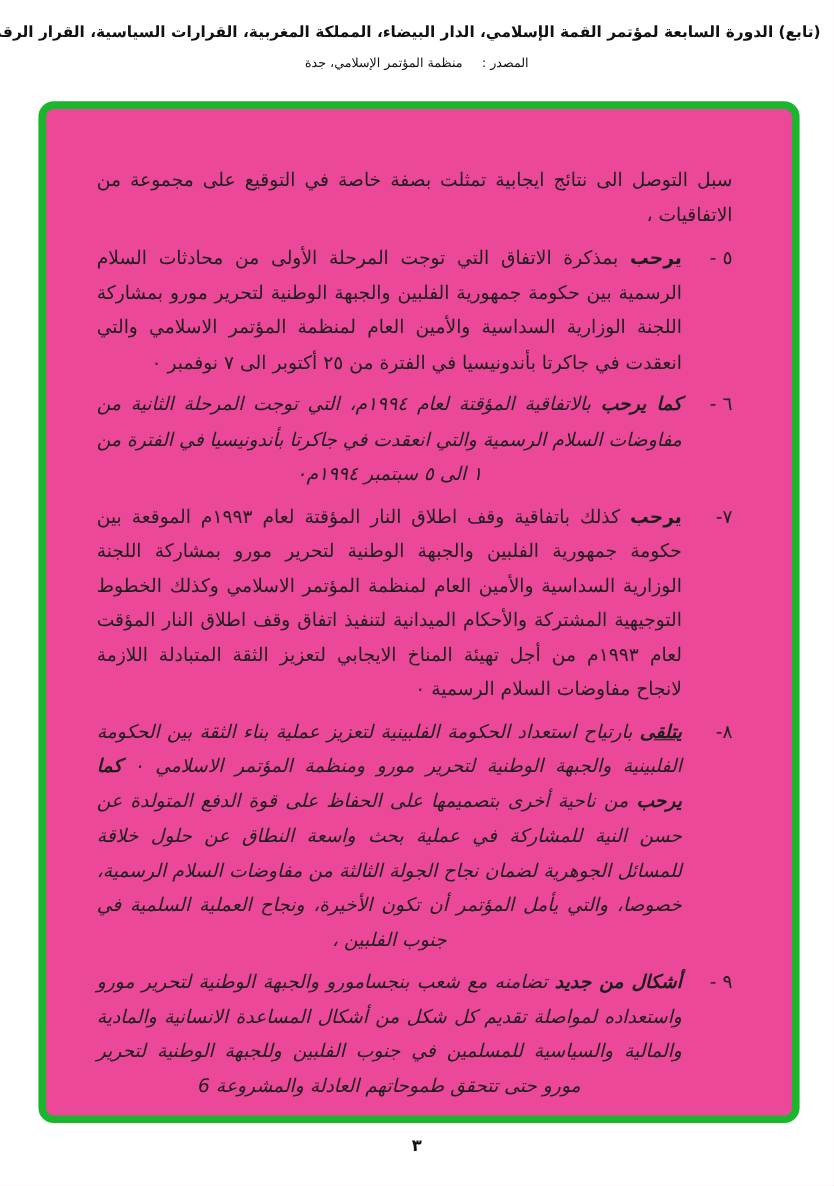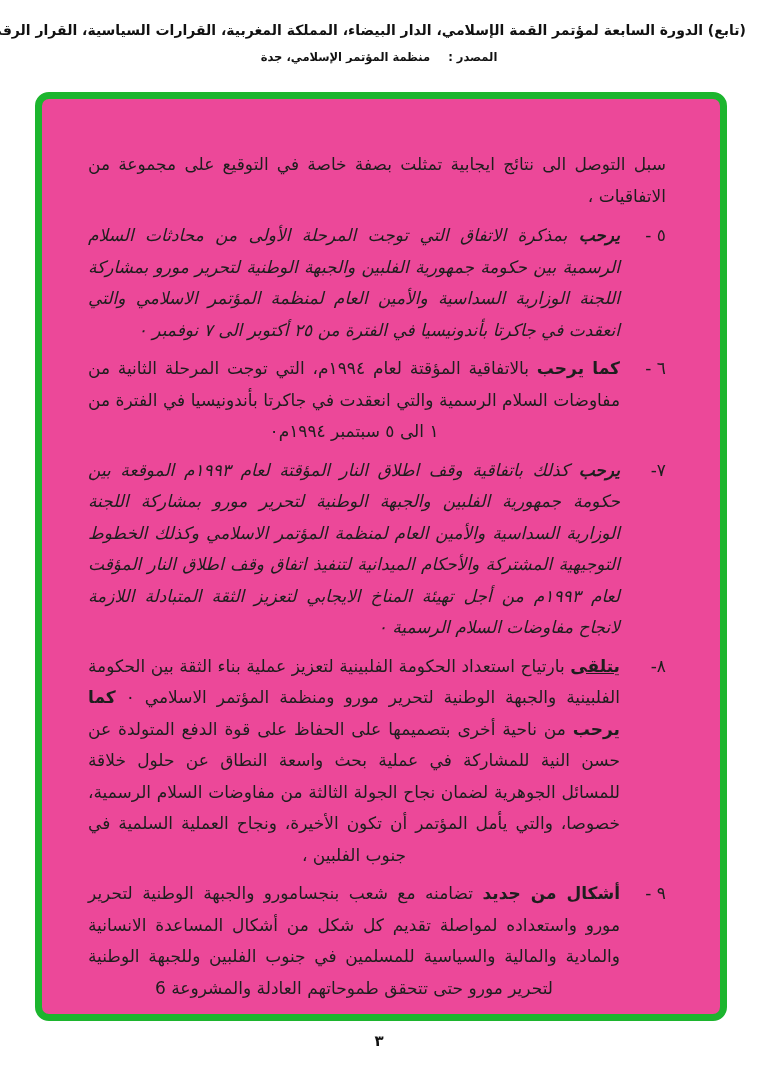--- a/index.html
+++ b/index.html
@@ -26,21 +26,21 @@
   .page-header .line1 {
     font-size: 14px;
     font-weight: bold;
     letter-spacing: 0.2px;
     white-space: nowrap;
     color: #111;
   }
   .page-header .line2 {
     margin-top: 12px;
     font-size: 11.5px;
-    font-weight: bold;
+    font-weight: normal;
     color: #111;
   }
   .page-header .line2 .src-label { margin-left: 14px; }
   .doc-frame {
     position: absolute;
     box-sizing: border-box;
     top: 92px;
     left: 35px;
     width: 692px;
     height: 929px;
@@ -67,22 +67,22 @@
   .res-item .marker {
     flex: 0 0 46px;
     width: 46px;
     text-align: right;
     white-space: nowrap;
   }
   .res-item .item-text {
     flex: 1 1 auto;
     text-align: justify;
   }
-  .last-right  { text-align-last: right; font-style: italic; }
-  .last-center { text-align-last: center; }
+  .last-right  { text-align-last: right; }
+  .last-center { text-align-last: center; font-style: italic; }
   .lead { font-weight: bold; }
   .lead-underline { font-weight: bold; text-decoration: underline; }
   .page-number {
     position: absolute;
     top: 1032px;
     left: 0;
     right: 0;
     text-align: center;
     font-size: 15px;
     font-weight: bold;

